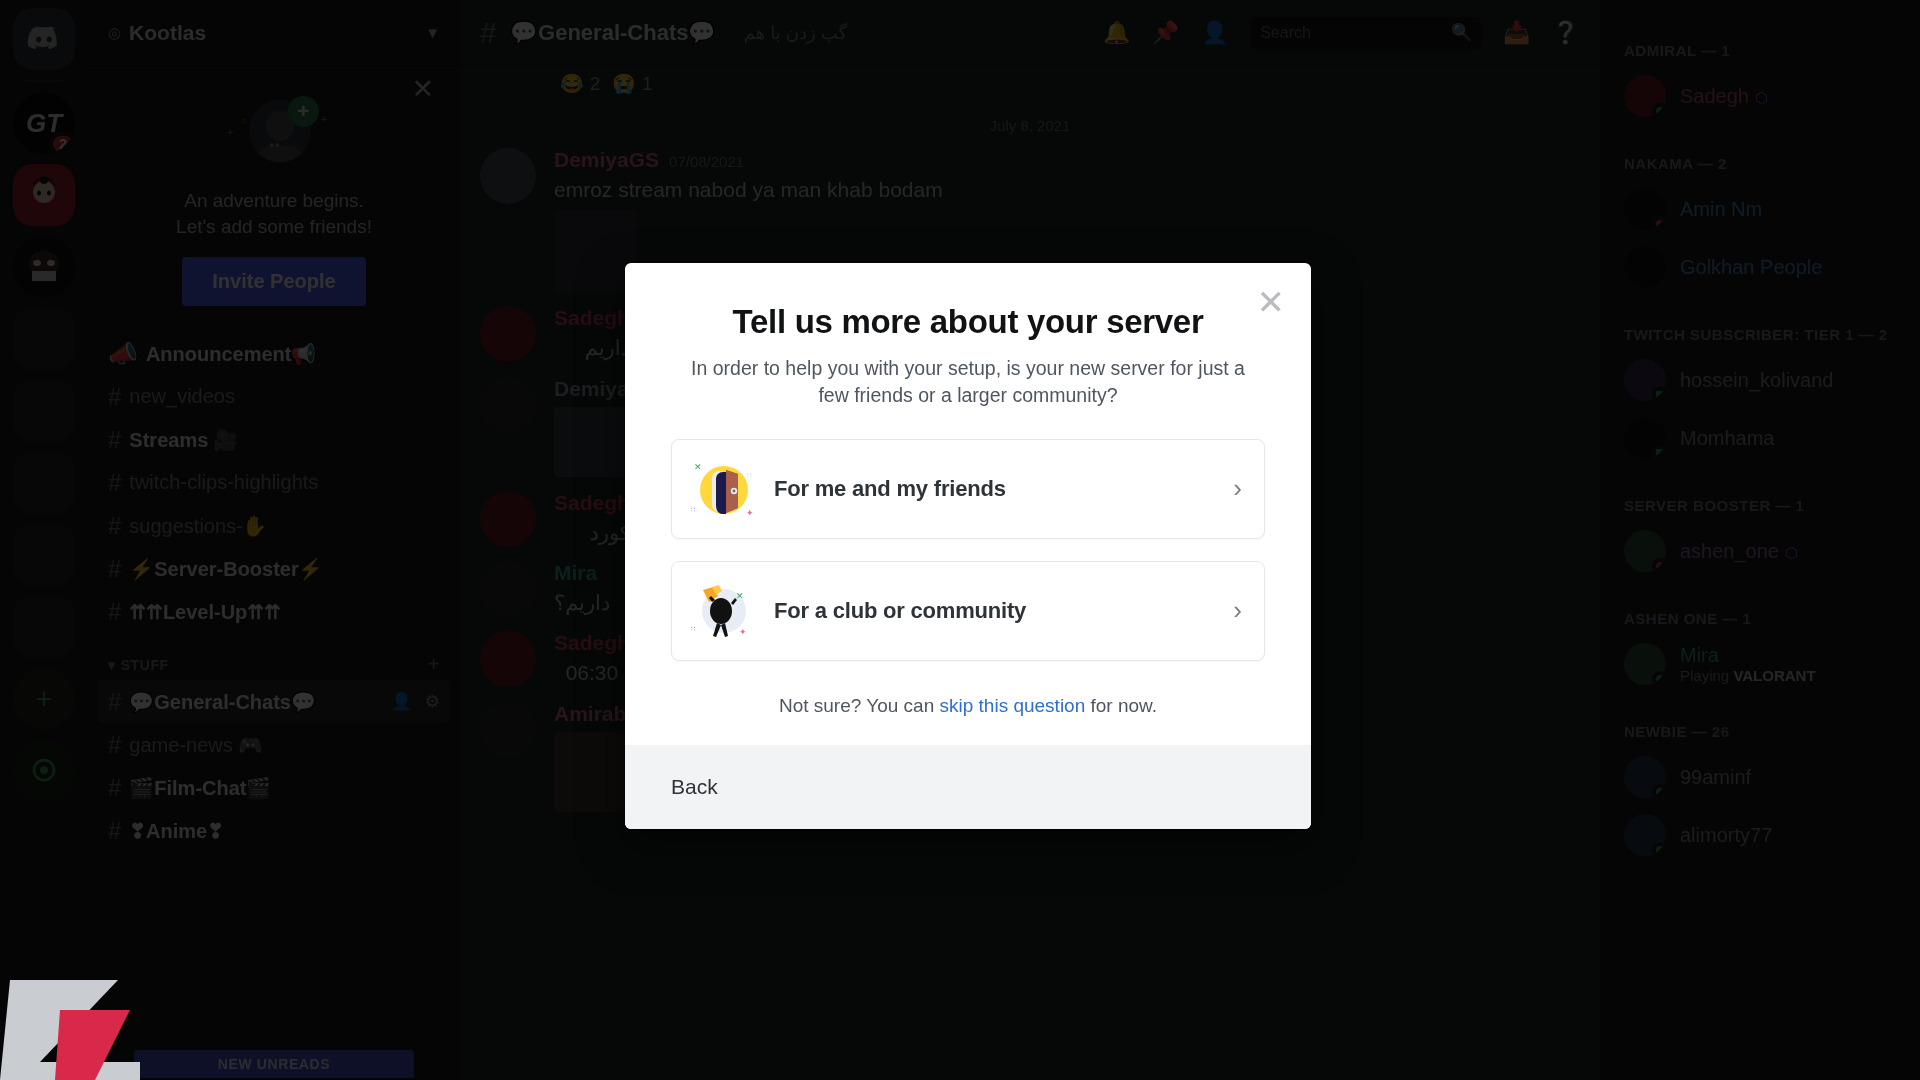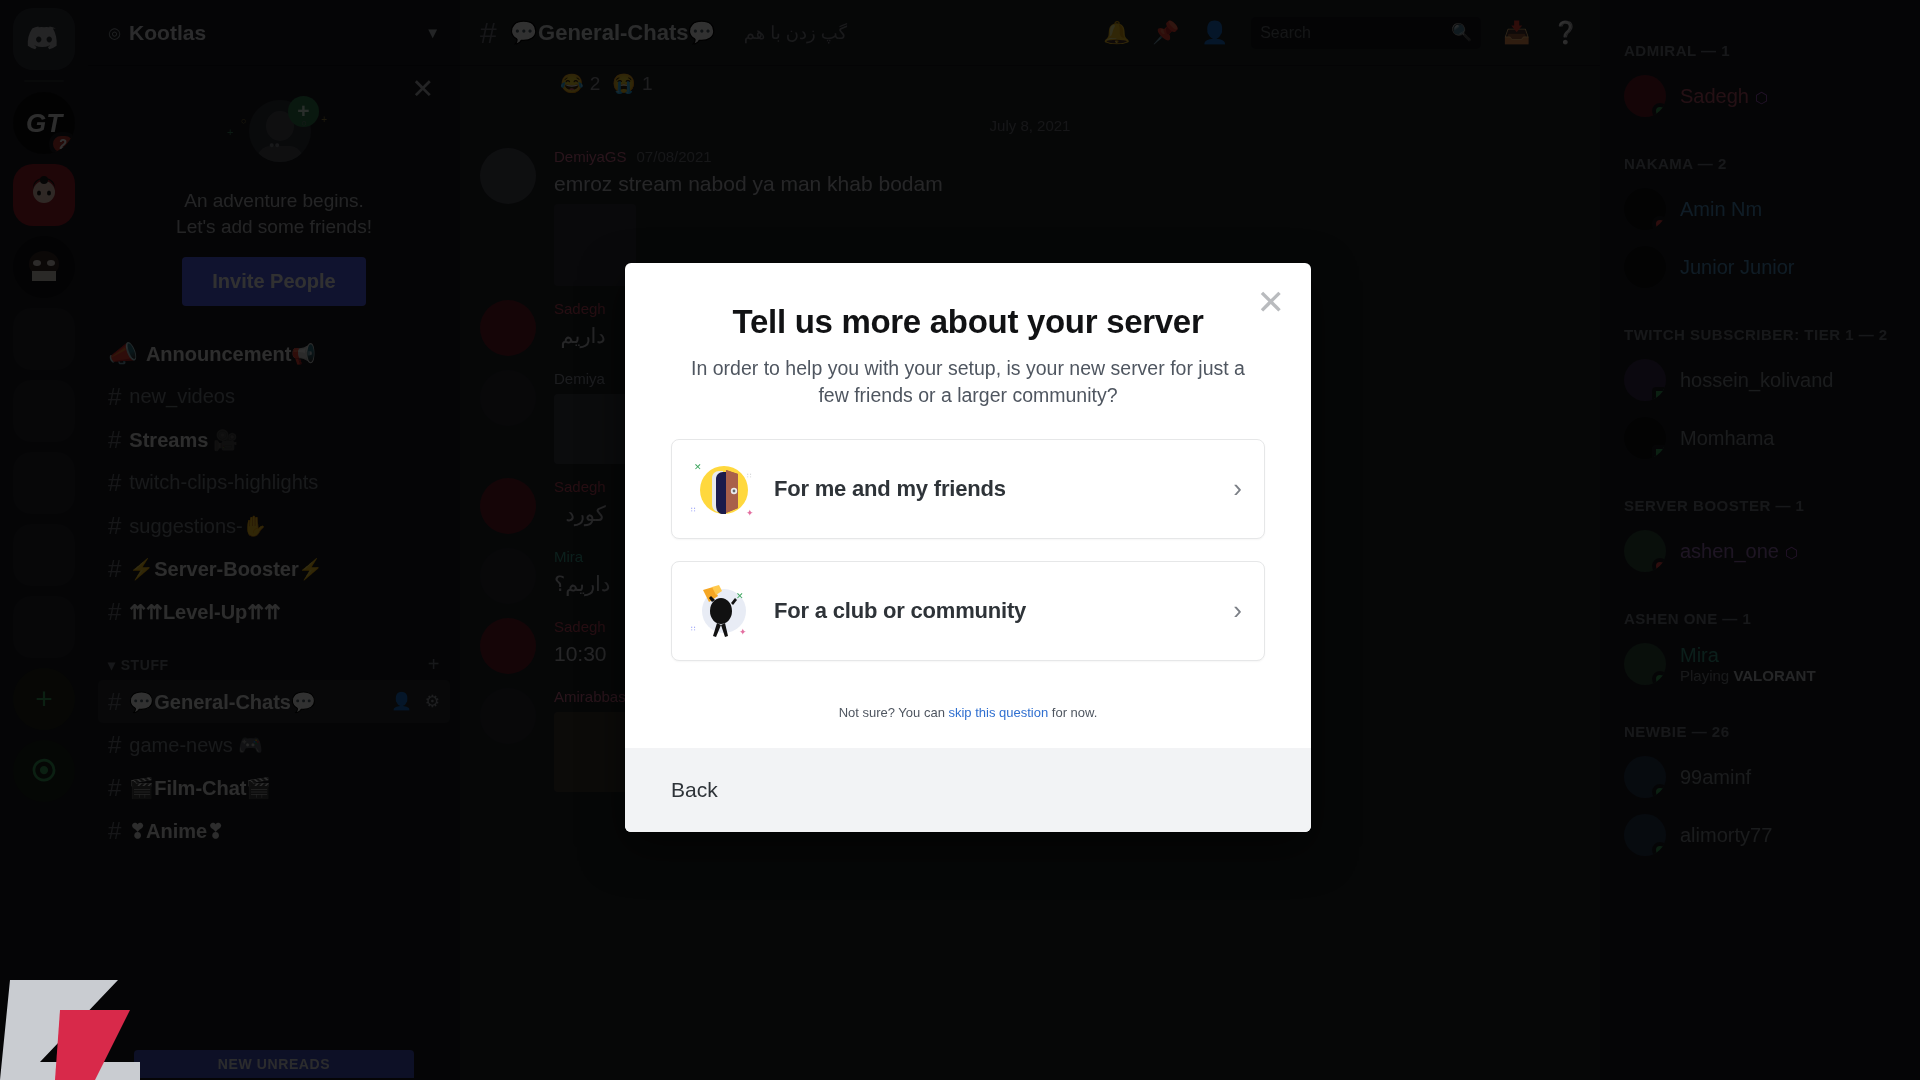--- a/index.html
+++ b/index.html
@@ -212,21 +212,21 @@
   .msg { display: flex; gap: 18px; margin-bottom: 14px; }
   .msg-av {
     width: 56px; height: 56px; border-radius: 50%;
     background: #3a3d44; flex: 0 0 auto; overflow: hidden;
     position: relative;
   }
   .msg-av.red { background: #6d1f26; }
   .msg-av.dark { background: #2a2c31; }
   .msg-av.pale { background: #4a4d54; }
   .msg-body { min-width: 0; }
-  .msg-name { font-size: 15px; font-weight: normal; display: inline; }
+  .msg-name { font-size: 21px; font-weight: bold; display: inline; }
   .msg-name.pink { color: #d46a8b; }
   .msg-name.red { color: #c4485c; }
   .msg-name.green { color: #3ba490; }
   .msg-name.grey { color: #9096a0; }
   .msg-time { color: #74777d; font-size: 15px; margin-left: 10px; }
   .msg-text { color: #c3c6cb; font-size: 21px; margin-top: 4px; line-height: 1.35; text-align: center; }
   .msg-text.rtl { direction: rtl; text-align: right; }
   .msg-img {
     margin-top: 6px; width: 82px; height: 82px;
     background: #2e3138; border-radius: 4px;
@@ -324,22 +324,22 @@
     margin-right: 18px; position: relative;
   }
   .option-label {
     font-size: 22px; font-weight: bold; color: #2e3338;
     letter-spacing: -0.2px;
   }
   .option-chev {
     margin-left: auto; color: #7b7f86; font-size: 26px; font-weight: 300;
   }
   .not-sure {
-    text-align: center; font-size: 13px; color: #4f5660;
-    margin-top: 44px;
+    text-align: center; font-size: 19px; color: #4f5660;
+    margin-top: 34px;
   }
   .not-sure a { color: #2f6fd0; text-decoration: none; cursor: pointer; }
   .modal-footer {
     background: #f2f3f5;
     padding: 30px 46px;
   }
   .back-btn {
     background: none; border: none; padding: 0;
     font-family: inherit; font-size: 21px; color: #2e3338;
     cursor: pointer;
@@ -573,21 +573,21 @@
               <div class="msg-av dark"></div>
               <div class="msg-body">
                 <div><span class="msg-name green">Mira</span></div>
                 <div class="msg-text rtl">داریم؟</div>
               </div>
             </div>
             <div class="msg">
               <div class="msg-av red"></div>
               <div class="msg-body">
                 <div><span class="msg-name red">Sadegh</span></div>
-                <div class="msg-text">10:30</div>
+                <div class="msg-text">06:30</div>
               </div>
             </div>
             <div class="msg">
               <div class="msg-av dark"></div>
               <div class="msg-body">
                 <div><span class="msg-name pink">Amirabbas</span><span class="msg-time">Yesterday at 11:21 PM</span></div>
                 <div class="msg-img doge"></div>
               </div>
             </div>
           </div>
@@ -610,21 +610,21 @@
             <div class="m-av black">
               <span class="m-status dnd"></span>
             </div>
             <div>
               <div><span class="m-name blue">Amin Nm</span></div>
             </div>
           </div>
           <div class="member">
             <div class="m-av black"></div>
             <div>
-              <div><span class="m-name blue">Junior Junior</span></div>
+              <div><span class="m-name blue">Golkhan People</span></div>
             </div>
           </div>
           <div class="member-cat">TWITCH SUBSCRIBER: TIER 1 — 2</div>
           <div class="member">
             <div class="m-av purple">
               <span class="m-status mobile"></span>
             </div>
             <div>
               <div><span class="m-name grey">hossein_kolivand</span></div>
             </div>

